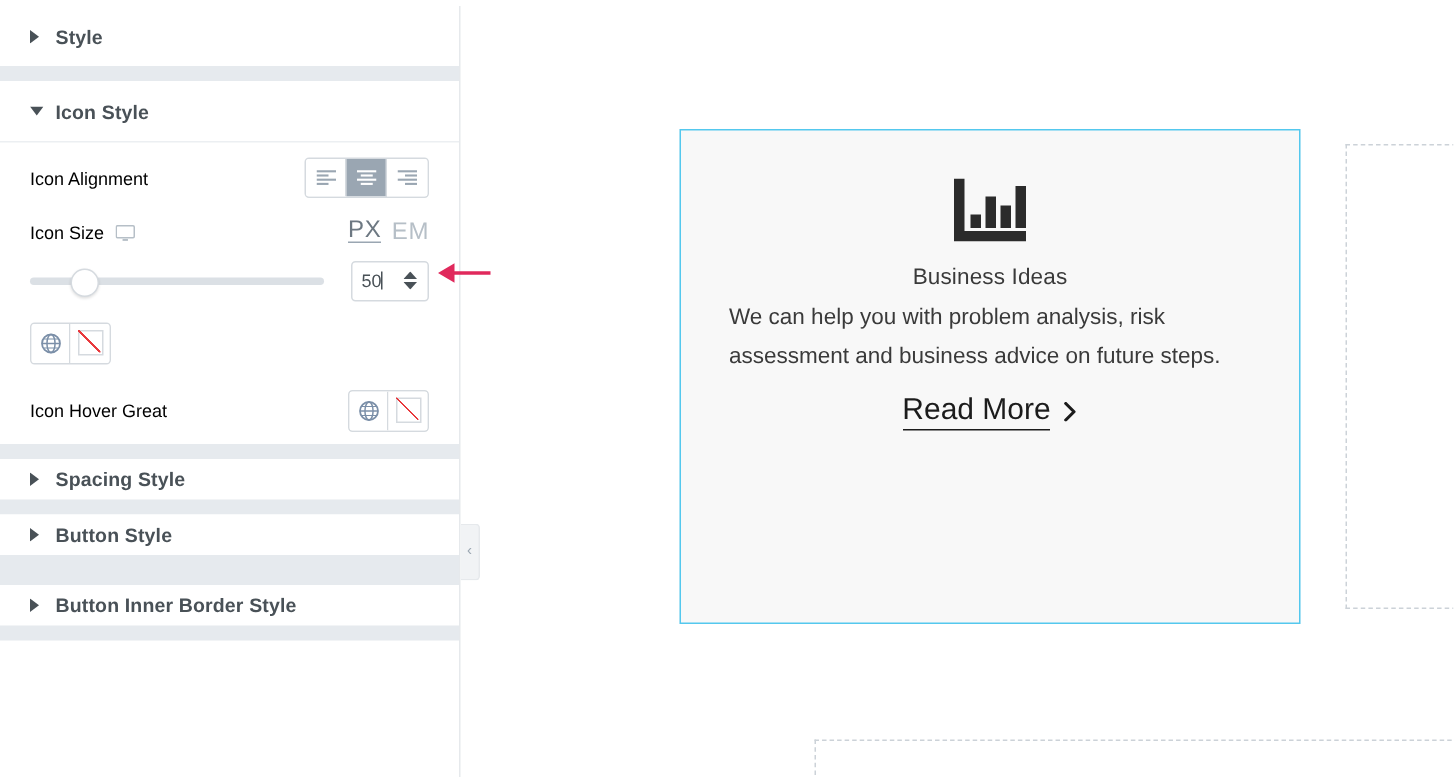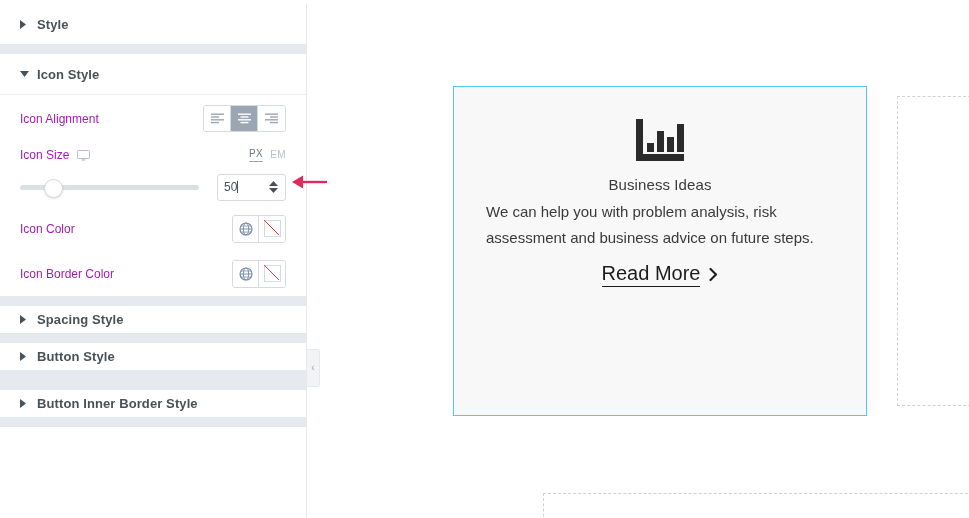--- a/index.html
+++ b/index.html
@@ -69,21 +69,21 @@
     padding: 0 20px;
     box-sizing: border-box;
   }
   .ctrl-row {
     display: flex;
     align-items: center;
     min-height: 36px;
   }
   .ctrl-label {
     font-size: 12px;
-    color: #a21caf;
+    color: #000000;
     flex: 1 1 auto;
     display: flex;
     align-items: center;
     gap: 8px;
   }
   .device-icon { display:flex; align-items:center; color:#b6bfc7; }
 
   
   .btn-group {
     display: flex;
@@ -107,21 +107,21 @@
   .btn-group .gbtn.active { background: #9aa6b2; }
   .btn-group .gbtn svg { display:block; }
   .gbtn .bar { fill: #9aa6b2; }
   .gbtn.active .bar { fill: #ffffff; }
 
   
   .units {
     display: flex;
     align-items: flex-end;
     gap: 7px;
-    font-size: 10px;
+    font-size: 16px;
     letter-spacing: .4px;
   }
   .unit {
     color: #b6bfc7;
     cursor: pointer;
     padding-bottom: 1px;
     line-height: 12px;
   }
   .unit.active {
     color: #6d7882;
@@ -157,21 +157,21 @@
     width: 17px; height: 17px;
     margin-top: -8.5px;
     margin-left: -8.5px;
     border-radius: 50%;
     background: #ffffff;
     border: 1px solid #d5dadf;
     box-shadow: 0 1px 2px rgba(0,0,0,.13);
     cursor: pointer;
   }
   .num-input {
-    width: 69px;
+    width: 52px;
     height: 27px;
     border: 1px solid #d5dadf;
     border-radius: 3px;
     background: #fff;
     display: flex;
     align-items: center;
     box-sizing: border-box;
     position: relative;
   }
   .num-val {
@@ -444,39 +444,38 @@
                 <path d="M4.5 0 L9 5 L0 5 Z" fill="#495157"></path>
               </svg>
             <svg class="tri" width="9" height="5" viewBox="0 0 9 5">
                 <path d="M4.5 5 L0 0 L9 0 Z" fill="#495157"></path>
               </svg>
           </span>
         </div>
       </div>
 
       <div class="ctrl-row" style="min-height:45px;">
-        <span class="ctrl-label">Icon Color</span>
         <div class="color-ctrl">
           <div class="cbtn">
             <svg width="14" height="14" viewBox="0 0 14 14">
               <circle cx="7" cy="7" r="6" fill="none" stroke="#7b8fa8" stroke-width="1.2"></circle>
               <ellipse cx="7" cy="7" rx="2.7" ry="6" fill="none" stroke="#7b8fa8" stroke-width="1"></ellipse>
               <line x1="1" y1="7" x2="13" y2="7" stroke="#7b8fa8" stroke-width="1"></line>
               <line x1="2" y1="4" x2="12" y2="4" stroke="#7b8fa8" stroke-width=".8"></line>
               <line x1="2" y1="10" x2="12" y2="10" stroke="#7b8fa8" stroke-width=".8"></line>
             </svg>
           </div>
           <div class="cbtn">
             <span class="swatch"></span>
           </div>
         </div>
       </div>
 
       <div class="ctrl-row" style="min-height:45px;">
-        <span class="ctrl-label">Icon Border Color</span>
+        <span class="ctrl-label">Icon Hover Great</span>
         <div class="color-ctrl">
           <div class="cbtn">
             <svg width="14" height="14" viewBox="0 0 14 14">
               <circle cx="7" cy="7" r="6" fill="none" stroke="#7b8fa8" stroke-width="1.2"></circle>
               <ellipse cx="7" cy="7" rx="2.7" ry="6" fill="none" stroke="#7b8fa8" stroke-width="1"></ellipse>
               <line x1="1" y1="7" x2="13" y2="7" stroke="#7b8fa8" stroke-width="1"></line>
               <line x1="2" y1="4" x2="12" y2="4" stroke="#7b8fa8" stroke-width=".8"></line>
               <line x1="2" y1="10" x2="12" y2="10" stroke="#7b8fa8" stroke-width=".8"></line>
             </svg>
           </div>

